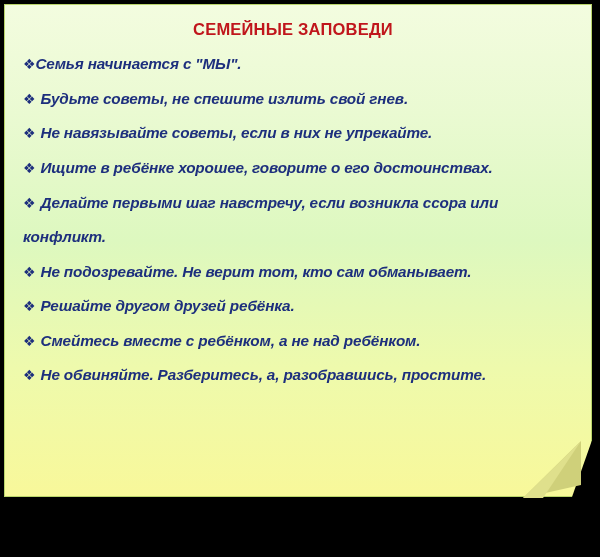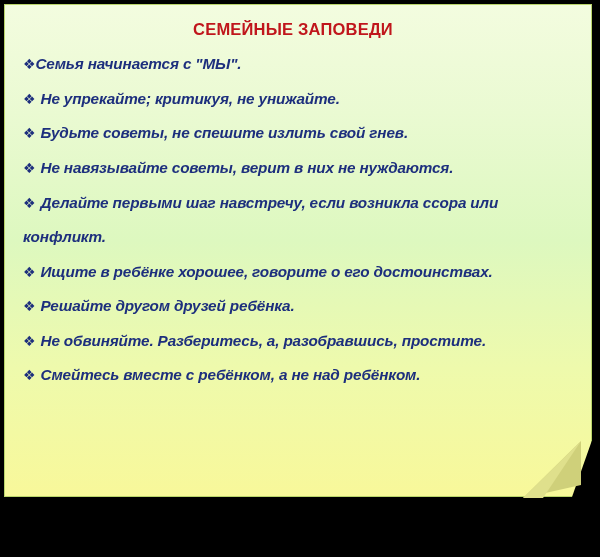--- a/index.html
+++ b/index.html
@@ -130,52 +130,52 @@
     <div class="card-inner">
 
       <div class="title">СЕМЕЙНЫЕ ЗАПОВЕДИ</div>
 
       <div class="list">
 
         <div class="item tight">
           <span class="bullet">❖</span><span class="txt">Семья начинается с "МЫ".</span>
         </div>
 
-        <div class="item">
-          <span class="bullet">❖</span> <span class="txt">Не упрекайте; критикуя, не унижайте.</span>
-        </div>
 
         <div class="item">
           <span class="bullet">❖</span> <span class="txt">Будьте советы, не спешите излить свой гнев.</span>
         </div>
 
         <div class="item">
-          <span class="bullet">❖</span> <span class="txt">Не навязывайте советы, верит в них не нуждаются.</span>
+          <span class="bullet">❖</span> <span class="txt">Не навязывайте советы, если в них не упрекайте.</span>
+        </div>
+
+        <div class="item">
+          <span class="bullet">❖</span> <span class="txt">Ищите в ребёнке хорошее, говорите о его достоинствах.</span>
         </div>
 
         <div class="item wrap">
           <span class="bullet">❖</span> <span class="txt">Делайте первыми шаг навстречу, если возникла ссора или конфликт.</span>
         </div>
 
         <div class="item">
-          <span class="bullet">❖</span> <span class="txt">Ищите в ребёнке хорошее, говорите о его достоинствах.</span>
+          <span class="bullet">❖</span> <span class="txt">Не подозревайте. Не верит тот, кто сам обманывает.</span>
         </div>
-
 
         <div class="item">
           <span class="bullet">❖</span> <span class="txt">Решайте другом друзей ребёнка.</span>
         </div>
 
 
         <div class="item">
-          <span class="bullet">❖</span> <span class="txt">Не обвиняйте. Разберитесь, а, разобравшись, простите.</span>
+          <span class="bullet">❖</span> <span class="txt">Смейтесь вместе с ребёнком, а не над ребёнком.</span>
         </div>
 
         <div class="item">
-          <span class="bullet">❖</span> <span class="txt">Смейтесь вместе с ребёнком, а не над ребёнком.</span>
+          <span class="bullet">❖</span> <span class="txt">Не обвиняйте. Разберитесь, а, разобравшись, простите.</span>
         </div>
 
       </div>
     </div>
   </div>
 
   <svg class="fold" viewBox="0 0 96 57">
     <polygon points="96,0 96,44 38,57" fill="#cfd07a"></polygon>
     <polygon points="96,0 38,57 58,57" fill="#dfe08c"></polygon>
   </svg>

